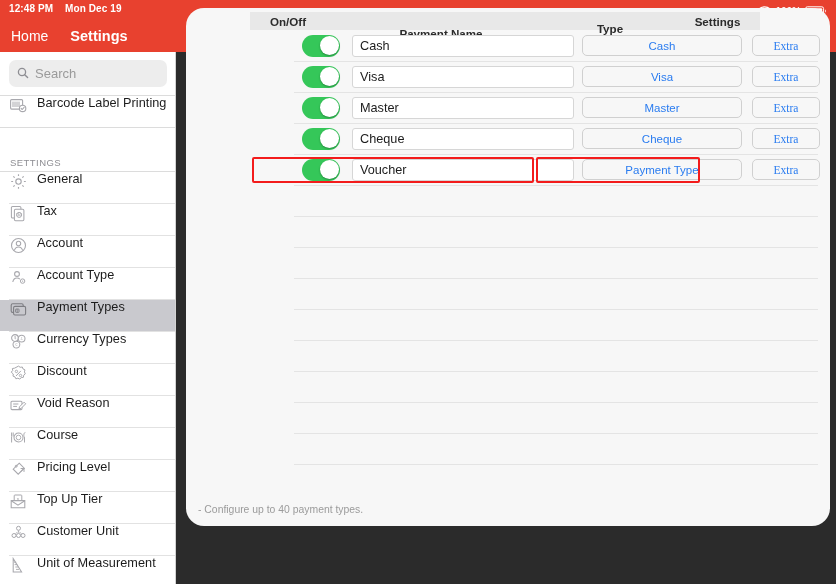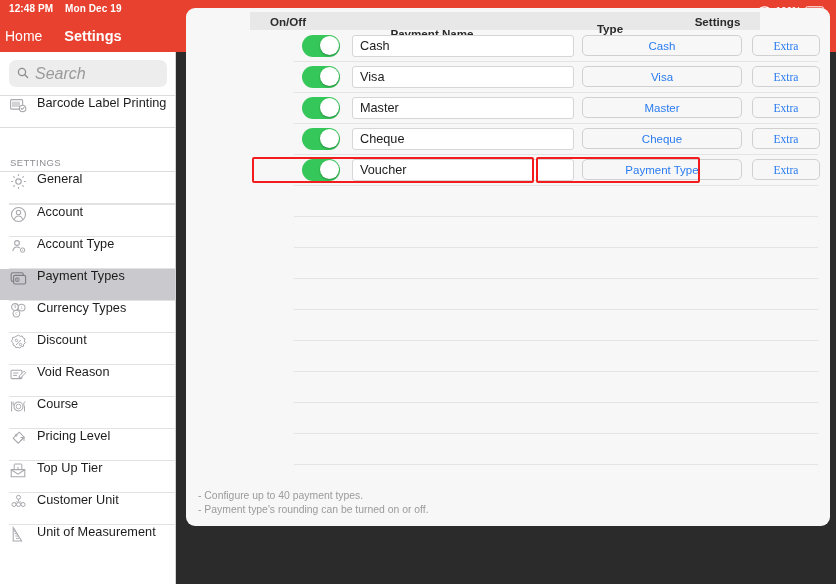--- a/index.html
+++ b/index.html
@@ -20,31 +20,31 @@
     height:52px; background:#E8412F; position:relative;
   }
   .status-left {
     position:absolute; left:9px; top:3px;
     font-size:10px; font-weight:bold; color:#ffffff;
     letter-spacing:.1px; white-space:nowrap;
   }
   .status-left .date { margin-left:9px; }
   .nav-row {
     position:absolute; left:0; top:19px; width:100%; height:33px;
-    display:flex; align-items:center; padding-left:5px; gap:22px;
+    display:flex; align-items:center; padding-left:11px; gap:22px;
   }
   .nav-row .home { font-size:14px; color:#ffffff; font-weight:400; }
   .nav-row .settings { font-size:14.5px; color:#ffffff; font-weight:bold; }
 
   .search-wrap { padding:8px 9px 8px 9px; background:#ffffff; }
   .search-box {
     height:27px; background:#EDEDED; border-radius:7px;
     display:flex; align-items:center; padding:0 8px; gap:6px;
   }
-  .search-box .ph { font-size:16px; color:#9a9a9a;font-style:italic; }
+  .search-box .ph { font-size:13px; color:#9a9a9a; }
   .sb-divider { height:1px; background:#DCDCDC; margin-left:0; }
 
   .s-item {
     height:31px; display:flex; gap:9px;
     padding-left:9px; background:#ffffff; position:relative;
   }
   .s-item.selected { background:#C9C9CE; }
   .s-item .label { font-size:12.7px; color:#1c1c1c; letter-spacing:.05px; }
   .s-item .ico { width:19px; height:19px; flex:0 0 19px; display:flex; align-items:center; justify-content:center; }
   .s-item .ico svg { display:block; }
@@ -78,30 +78,30 @@
   .tb-left .lnk { font-size:13.5px; color:#ffffff; }
   .tb-title {
     position:absolute; left:0; right:0; text-align:center;
     font-size:14.5px; color:#ffffff; font-weight:bold; letter-spacing:.1px;
     pointer-events:none;
   }
   .tb-save { position:absolute; right:13px; font-size:13.5px; color:#ffffff; }
 
   .panel {
     position:absolute; left:10px; top:8px; width:644px; height:518px;
-    background:#F7F7F7; border-radius:9px; overflow:hidden;
+    background:#F7F7F7; border-radius:18px; overflow:hidden;
   }
 
   .thead {
     position:absolute; left:64px; top:4px; width:510px; height:18px;
     background:#E8E8E8; display:flex; align-items:center;
   }
   .th { font-size:11.6px; color:#2b2b2b; font-weight:bold; text-align:center; }
   .th-onoff  { position:absolute; left:8px;   width:60px; }
-  .th-name   { position:absolute; left:82px;  width:200px;margin-top:24px; }
+  .th-name   { position:absolute; left:91px;  width:200px;margin-top:24px; }
   .th-type   { position:absolute; left:300px; width:120px;margin-top:15px; }
   .th-set    { position:absolute; left:430px; width:75px; }
 
   .rows { position:absolute; left:0; top:22px; width:644px;padding-left:44px; }
   .row {
     position:relative; height:31px; display:flex; align-items:center;
   }
   .row + .row::before {
     content:''; position:absolute; left:64px; right:12px; top:0; height:1px; background:#E4E4E4;
   }
@@ -194,20 +194,31 @@
             <g fill="none" stroke="#a8a8ad" stroke-width="1.15">
               <circle cx="8.5" cy="8.5" r="2.7"></circle>
               <path d="M8.5 1.2v1.9M8.5 13.9v1.9M1.2 8.5h1.9M13.9 8.5h1.9M3.3 3.3l1.4 1.4M12.3 12.3l1.4 1.4M13.7 3.3l-1.4 1.4M4.7 12.3l-1.4 1.4"></path>
             </g>
           </svg>
       </span>
       <span class="label">General</span>
     </div>
     <div class="s-sep"></div>
 
+    <div class="s-item">
+      <span class="ico">
+        <svg width="17" height="17" viewBox="0 0 17 17">
+            <rect x="1.4" y="1.4" width="9.5" height="11.5" rx="1.2" fill="none" stroke="#a8a8ad" stroke-width="1.05"></rect>
+            <rect x="4.4" y="4.2" width="9.5" height="11.5" rx="1.2" fill="#fff" stroke="#a8a8ad" stroke-width="1.05"></rect>
+            <circle cx="9.1" cy="9.9" r="2.5" fill="none" stroke="#a8a8ad" stroke-width="1"></circle>
+            <text x="9.1" y="11" font-size="3.2" fill="#a8a8ad" text-anchor="middle" font-family="sans-serif">TAX</text>
+          </svg>
+      </span>
+      <span class="label">Tax</span>
+    </div>
     <div class="s-sep"></div>
 
     <div class="s-item">
       <span class="ico">
         <svg width="17" height="17" viewBox="0 0 17 17">
             <circle cx="8.5" cy="8.5" r="7" fill="none" stroke="#a8a8ad" stroke-width="1.1"></circle>
             <circle cx="8.5" cy="6.5" r="2.2" fill="none" stroke="#a8a8ad" stroke-width="1.05"></circle>
             <path d="M4.4 13.4c.6-2.3 2.2-3.4 4.1-3.4s3.5 1.1 4.1 3.4" fill="none" stroke="#a8a8ad" stroke-width="1.05"></path>
           </svg>
       </span>
@@ -474,21 +485,20 @@
           <div class="row"></div>
           <div class="row"></div>
           <div class="row"></div>
           <div class="row"></div>
           <div class="row"></div>
           <div class="row"></div>
         </div>
 
       <div class="footer">
         <div>- Configure up to 40 payment types.</div>
-        <div>- Payment type's rounding can be turned on or off.</div>
       </div>
 
     <div class="hl" style="left: 66px; top: 149px; width: 282px; height: 26px;"></div>
         <div class="hl" style="left: 350px; top: 149px; width: 164px; height: 26px;"></div>
       </div>
   </div>
 
 </div>
 
 </body></html>

